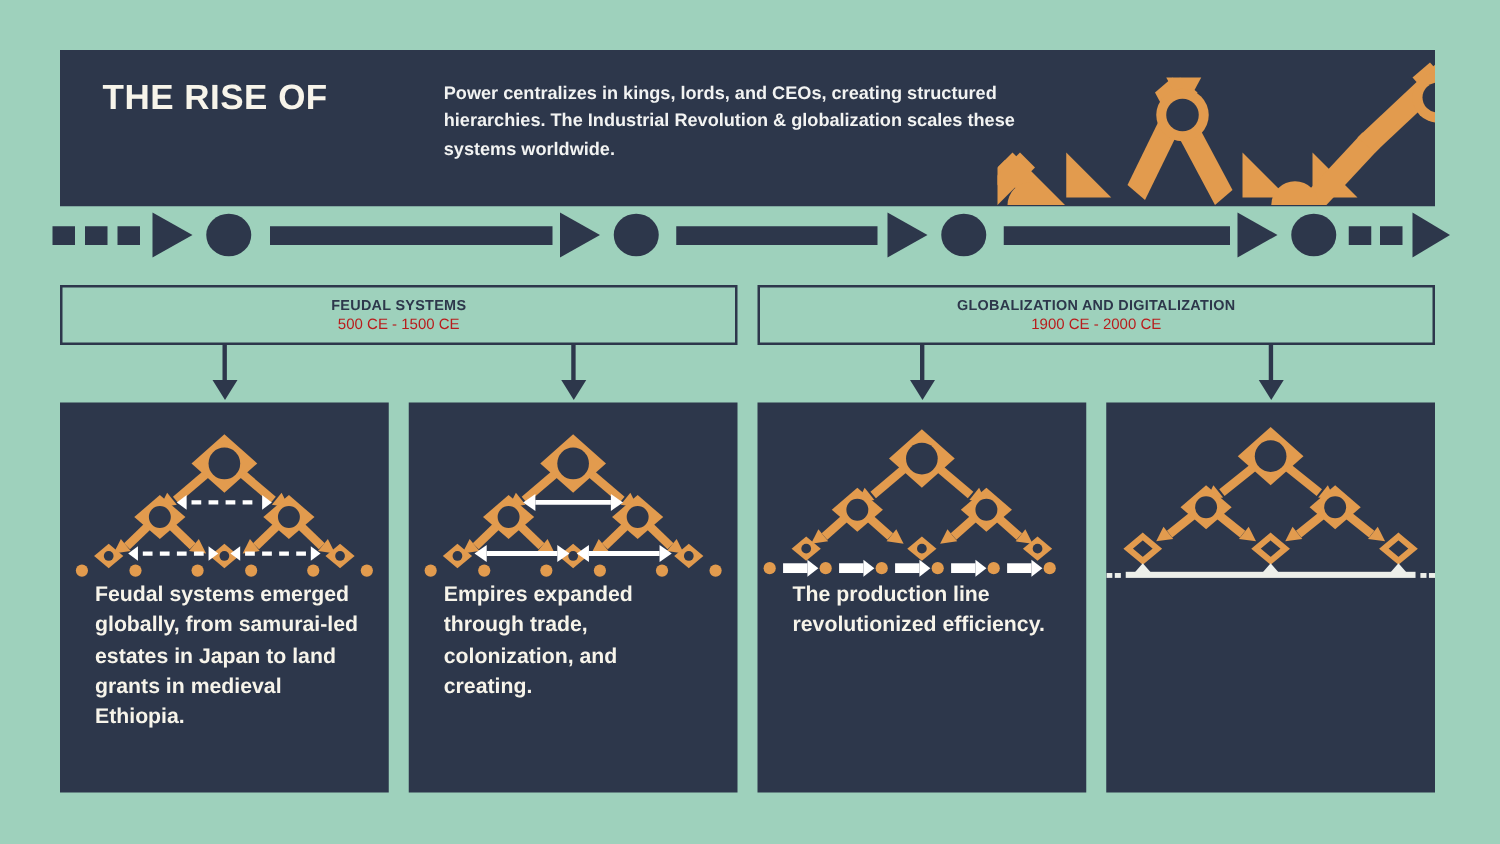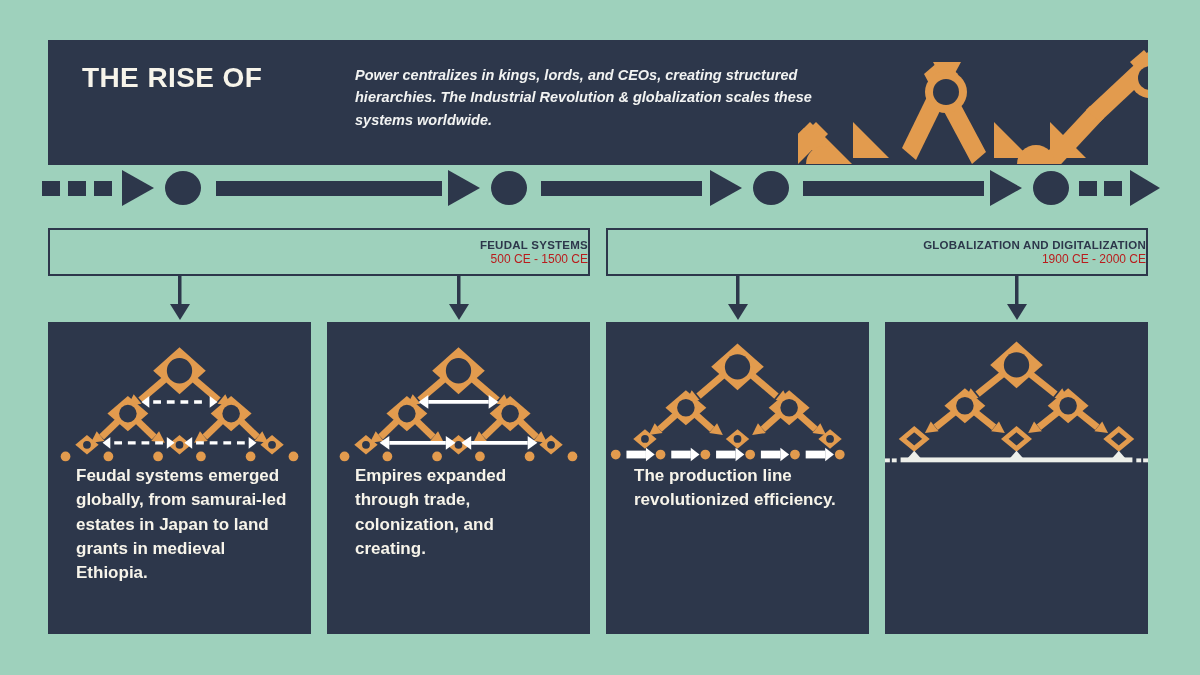--- a/index.html
+++ b/index.html
@@ -48,21 +48,20 @@
 
   .header-desc {
     position: absolute;
     left: 307px;
     top: 24px;
     width: 470px;
     color: #F2F3F2;
     font-size: 14.5px;
     font-weight: bold;
     line-height: 1.55;
-    font-style: italic;
   }
 
   .header-deco {
     position: absolute;
     right: 0;
     top: 0;
     width: 350px;
     height: 124px;
   }
 
@@ -85,21 +84,21 @@
     display: flex;
     gap: 16px;
   }
 
   .era-box {
     flex: 1;
     border: 2.5px solid #2D374B;
     background: #9ED1BC;
     display: flex;
     flex-direction: column;
-    align-items: flex-end;
+    align-items: center;
     justify-content: center;
     padding-top: 2px;
   }
 
   .era-name {
     color: #2D374B;
     font-size: 11.5px;
     font-weight: bold;
     letter-spacing: 0.25px;
     text-transform: uppercase;

